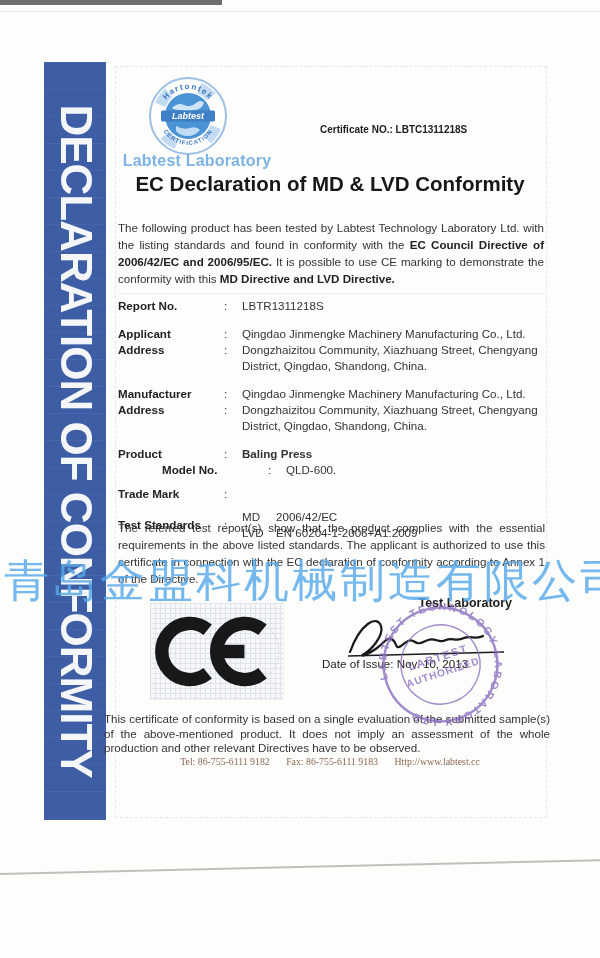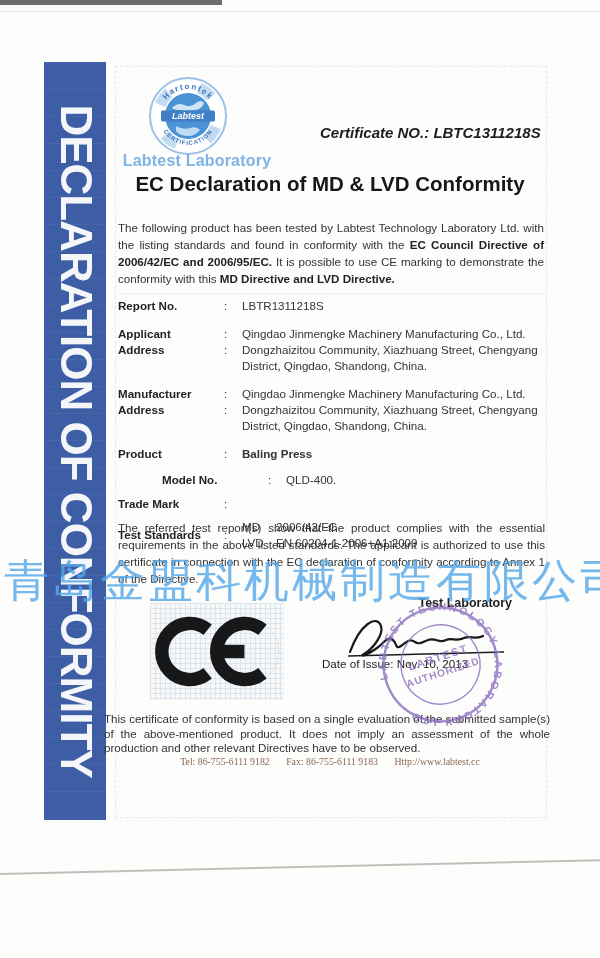--- a/index.html
+++ b/index.html
@@ -18,37 +18,37 @@
           background-image:repeating-linear-gradient(to bottom,rgba(255,255,255,.05) 0 1px,transparent 1px 27px);}
   .banner-text{position:absolute;left:62px;top:0;width:758px;height:62px;
           transform:rotate(90deg);transform-origin:0 0;
           color:#f4f6fa;font-weight:bold;font-size:44px;letter-spacing:-1px;
           text-align:center;line-height:60px;white-space:nowrap;}
   
   .logo{position:absolute;left:146px;top:74px;width:84px;height:84px;}
   .logo-caption{position:absolute;left:122px;top:152px;width:150px;text-align:center;
           color:#7db3e6;font-weight:bold;font-size:16px;letter-spacing:.2px;}
   
-  .cert-no{position:absolute;left:320px;top:124px;width:226px;font-size:15px;font-weight:bold;color:#1d1d1d;font-style:italic;}
+  .cert-no{position:absolute;left:320px;top:124px;width:226px;font-size:10px;font-weight:bold;color:#1d1d1d;}
   .title{position:absolute;left:115px;top:172px;width:430px;text-align:center;
           font-size:20.5px;font-weight:bold;color:#171717;}
   
   .para{position:absolute;font-size:11.6px;line-height:17px;color:#333;text-align:justify;}
   .intro{left:118px;top:219px;width:426px;}
   .body-par{left:118px;top:519px;width:427px;}
   .foot-par{left:104px;top:712px;width:446px;line-height:14.5px;}
   .b{font-weight:bold;color:#222;}
   
   .dtable{position:absolute;left:118px;top:293px;width:427px;}
   .sep-line{border-top:1px solid #eef0f3;margin-bottom:4px;}
   .trow{display:flex;font-size:11.6px;line-height:16px;}
   .tlabel{width:106px;font-weight:bold;color:#222;flex:none;}
   .tcolon{width:18px;flex:none;color:#333;}
   .tvalue{flex:1;color:#333;}
-  .mb12{margin-bottom:12px;} .mb10{margin-bottom:10px;} .mb8{margin-bottom:8px;padding-left:44px;} .mb6{margin-bottom:7px;}
+  .mb12{margin-bottom:12px;} .mb10{margin-bottom:0;} .mb8{margin-bottom:8px;padding-left:44px;} .mb6{margin-bottom:7px;}
   .std-line{display:flex;}
   .std-code{width:34px;flex:none;}
   
   .watermark{position:absolute;left:4px;top:551px;width:596px;white-space:nowrap;
           font-size:45px;letter-spacing:3px;color:rgba(86,168,233,.82);z-index:30;
           font-family:"Liberation Sans","DejaVu Sans",sans-serif;}
   
   .ce-box{position:absolute;left:150px;top:603px;width:134px;height:97px;background:#f7f8f9;
           background-image:linear-gradient(#dfe4ea 1px,transparent 1px),
                            linear-gradient(90deg,#dfe4ea 1px,transparent 1px);
@@ -143,21 +143,21 @@
 
     <div class="trow mb10">
       <span class="tlabel">Product</span>
       <span class="tcolon">:</span>
       <span class="tvalue b">Baling Press</span>
     </div>
 
     <div class="trow mb8">
       <span class="tlabel">Model No.</span>
       <span class="tcolon">:</span>
-      <span class="tvalue">QLD-400.</span>
+      <span class="tvalue">QLD-600.</span>
     </div>
 
     <div class="trow mb6">
       <span class="tlabel">Trade Mark</span>
       <span class="tcolon">:</span>
     </div>
 
     <div class="trow">
       <span class="tlabel" style="align-self:center;">Test Standards</span>
       <span class="tcolon" style="align-self:center;">:</span>

